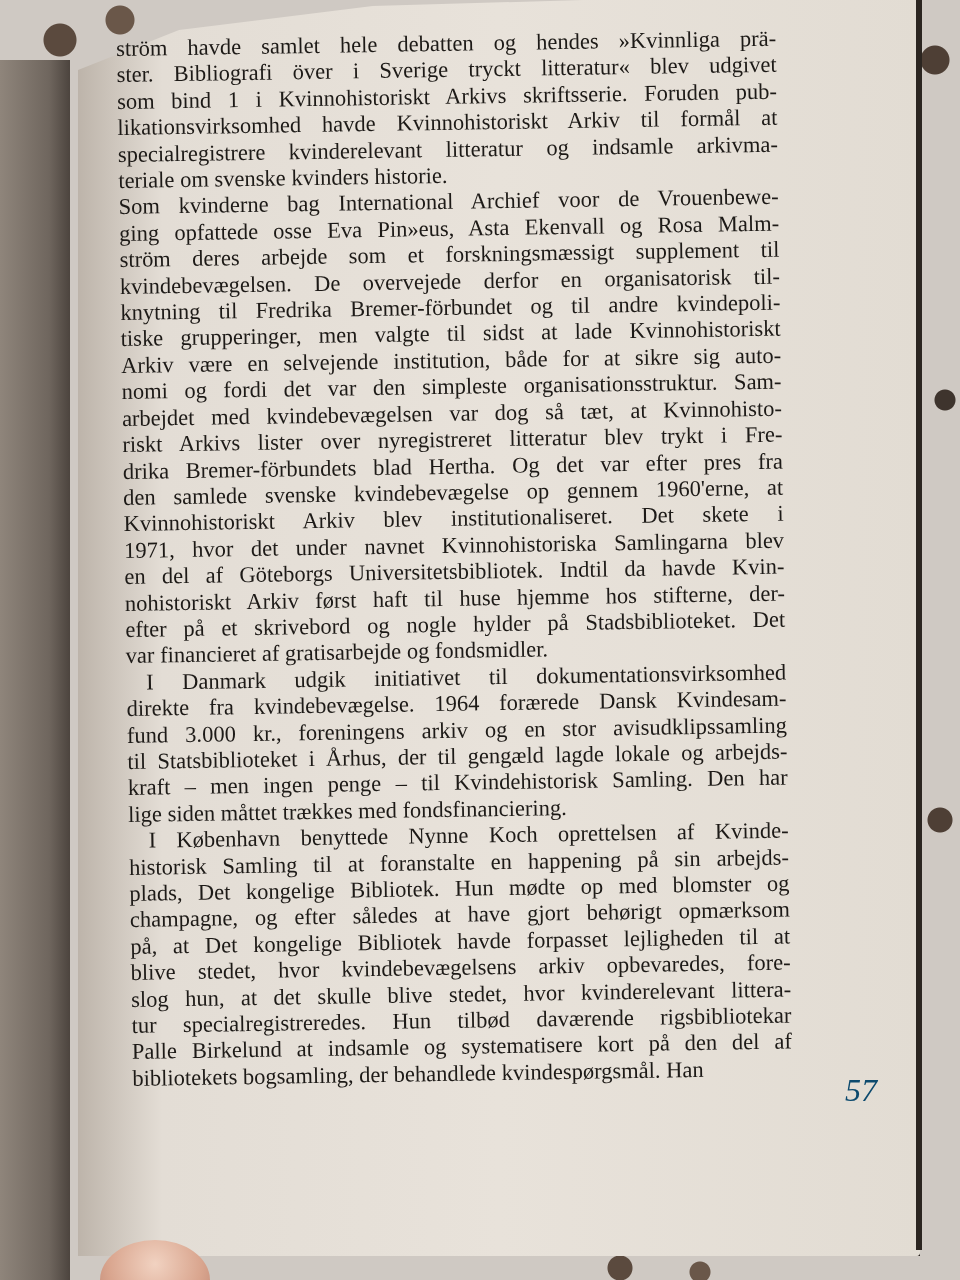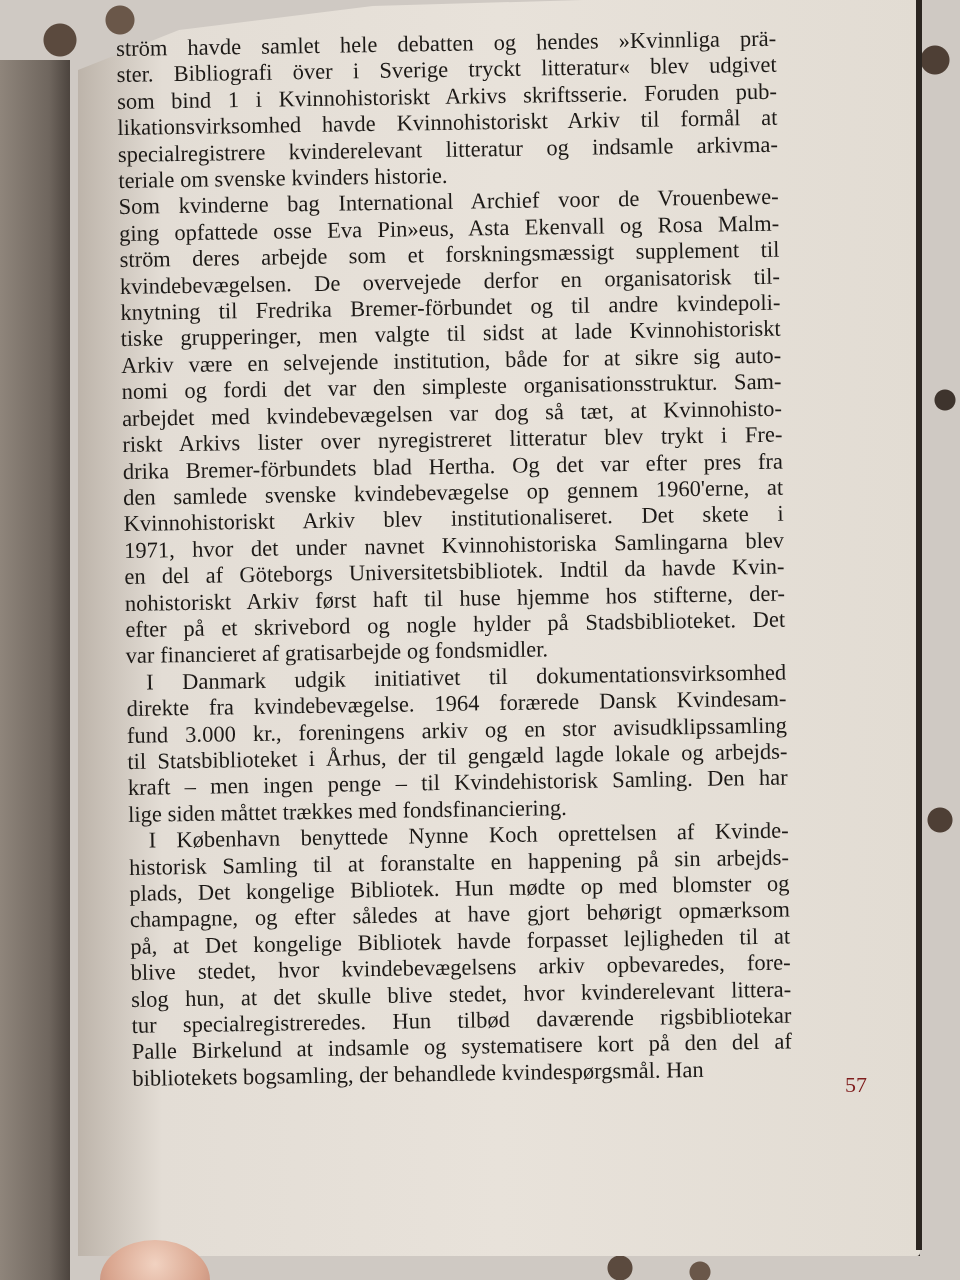--- a/index.html
+++ b/index.html
@@ -39,21 +39,21 @@
   .text-block {
     position: absolute; left: 116px; top: 36px; width: 660px;
     font-size: 22.5px; line-height: 26.4px; color: #1d1a17;
     transform: rotate(-0.9deg); transform-origin: left top;
   }
   .line { display: block; white-space: nowrap; text-align: justify; text-align-last: justify; }
   .line.last { text-align-last: left; }
   .indent { padding-left: 20px; }
   .page-number {
     position: absolute; left: 845px; top: 1072px;
-    font-size: 22px; color: #7f1d1d;
+    font-size: 32px; font-style: italic; color: #0c4a6e;
   }
   .thumb {
     position: absolute; left: 100px; top: 1240px; width: 110px; height: 80px;
     background: radial-gradient(ellipse at 50% 30%, #f1d2c1 0%, #d9a58e 60%, #b98270 100%);
     border-radius: 50% 50% 0 0;
   }
 </style>
 </head>
 <body>
 

